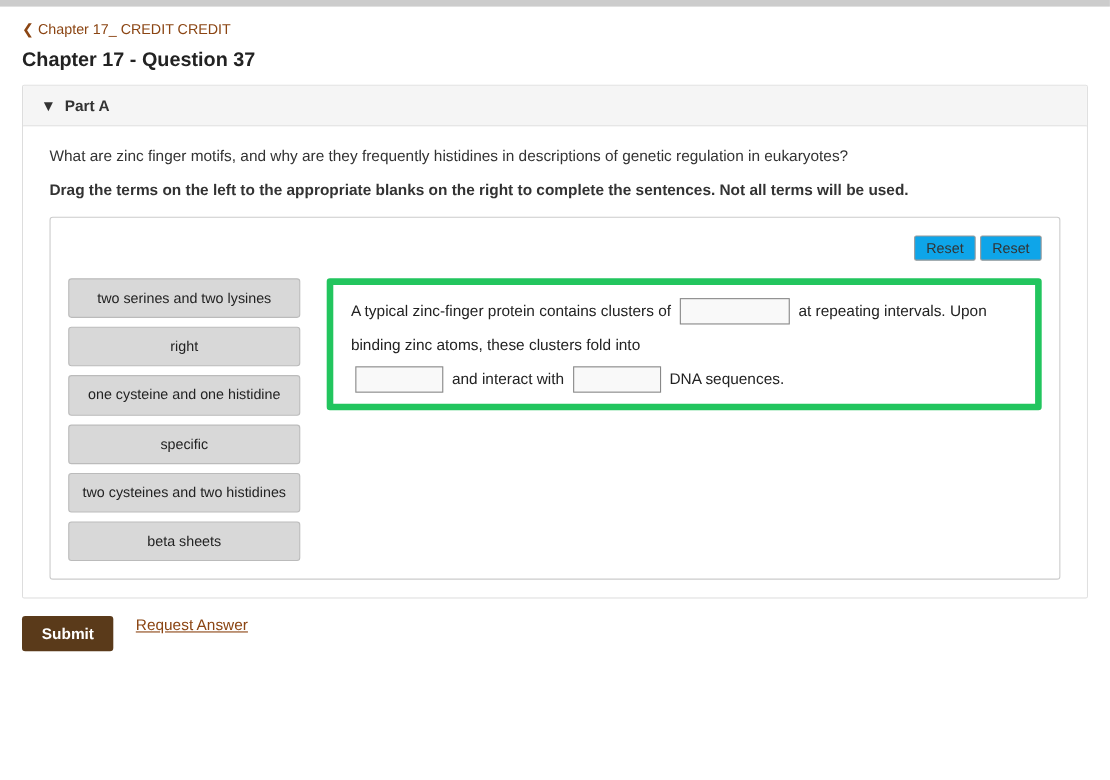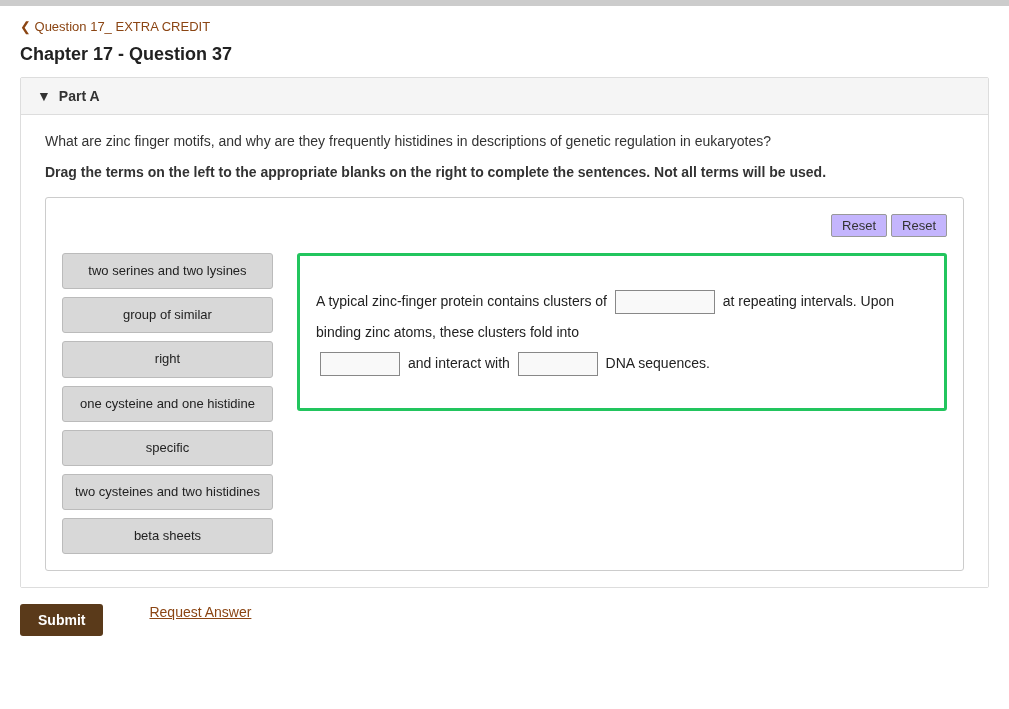--- a/index.html
+++ b/index.html
@@ -93,21 +93,21 @@
 
     .reset-help-row {
       display: flex;
       justify-content: flex-end;
       gap: 4px;
       margin-bottom: 16px;
     }
 
     .btn-reset, .btn-help {
       border: 1px solid #999;
-      background: #c4b5fd;
+      background: #0ea5e9;
       padding: 3px 10px;
       font-size: 13px;
       cursor: pointer;
       border-radius: 2px;
       color: #333;
     }
 
     .columns-layout {
       display: flex;
       gap: 24px;
@@ -129,23 +129,23 @@
       text-align: center;
       cursor: grab;
       font-size: 13px;
       color: #222;
       line-height: 1.4;
       user-select: none;
     }
 
     .sentence-area {
       flex: 1;
-      border: 3px solid #22c55e;
-      border-radius: 3px;
-      padding: 30px 16px;
+      border: 6px solid #22c55e;
+      border-radius: 3px;
+      padding: 8px 16px;
       font-size: 14px;
       line-height: 2.2;
       color: #222;
     }
 
     .blank-box {
       display: inline-block;
       width: 100px;
       height: 24px;
       border: 1px solid #888;
@@ -174,30 +174,29 @@
       cursor: pointer;
       border-radius: 3px;
       font-weight: bold;
     }
 
     .request-answer-link {
       color: #8B4513;
       font-size: 14px;
       text-decoration: underline;
       cursor: pointer;
-      margin-left: 26px;
     }
   </style>
 </head>
 <body>
 
 <div class="top-bar"></div>
 
 <div class="breadcrumb-area">
-  <a class="breadcrumb-link">Question 17_ EXTRA CREDIT</a>
+  <a class="breadcrumb-link">Chapter 17_ CREDIT CREDIT</a>
 </div>
 
 <div class="page-title">Chapter 17 - Question 37</div>
 
 <div class="part-section">
   <div class="part-header">
     <span class="part-arrow">▼</span>
     <span class="part-label">Part A</span>
   </div>
 
@@ -207,21 +206,20 @@
 
     <div class="drag-drop-area">
       <div class="reset-help-row">
         <button class="btn-reset">Reset</button>
         <button class="btn-help">Reset</button>
       </div>
 
       <div class="columns-layout">
         <div class="terms-column">
           <div class="drag-term">two serines and two lysines</div>
-          <div class="drag-term">group of similar</div>
           <div class="drag-term">right</div>
           <div class="drag-term">one cysteine and one histidine</div>
           <div class="drag-term">specific</div>
           <div class="drag-term">two cysteines and two histidines</div>
           <div class="drag-term">beta sheets</div>
         </div>
 
         <div class="sentence-area">
           <span>A typical zinc-finger protein contains clusters of</span>
           <span class="blank-box"></span>

